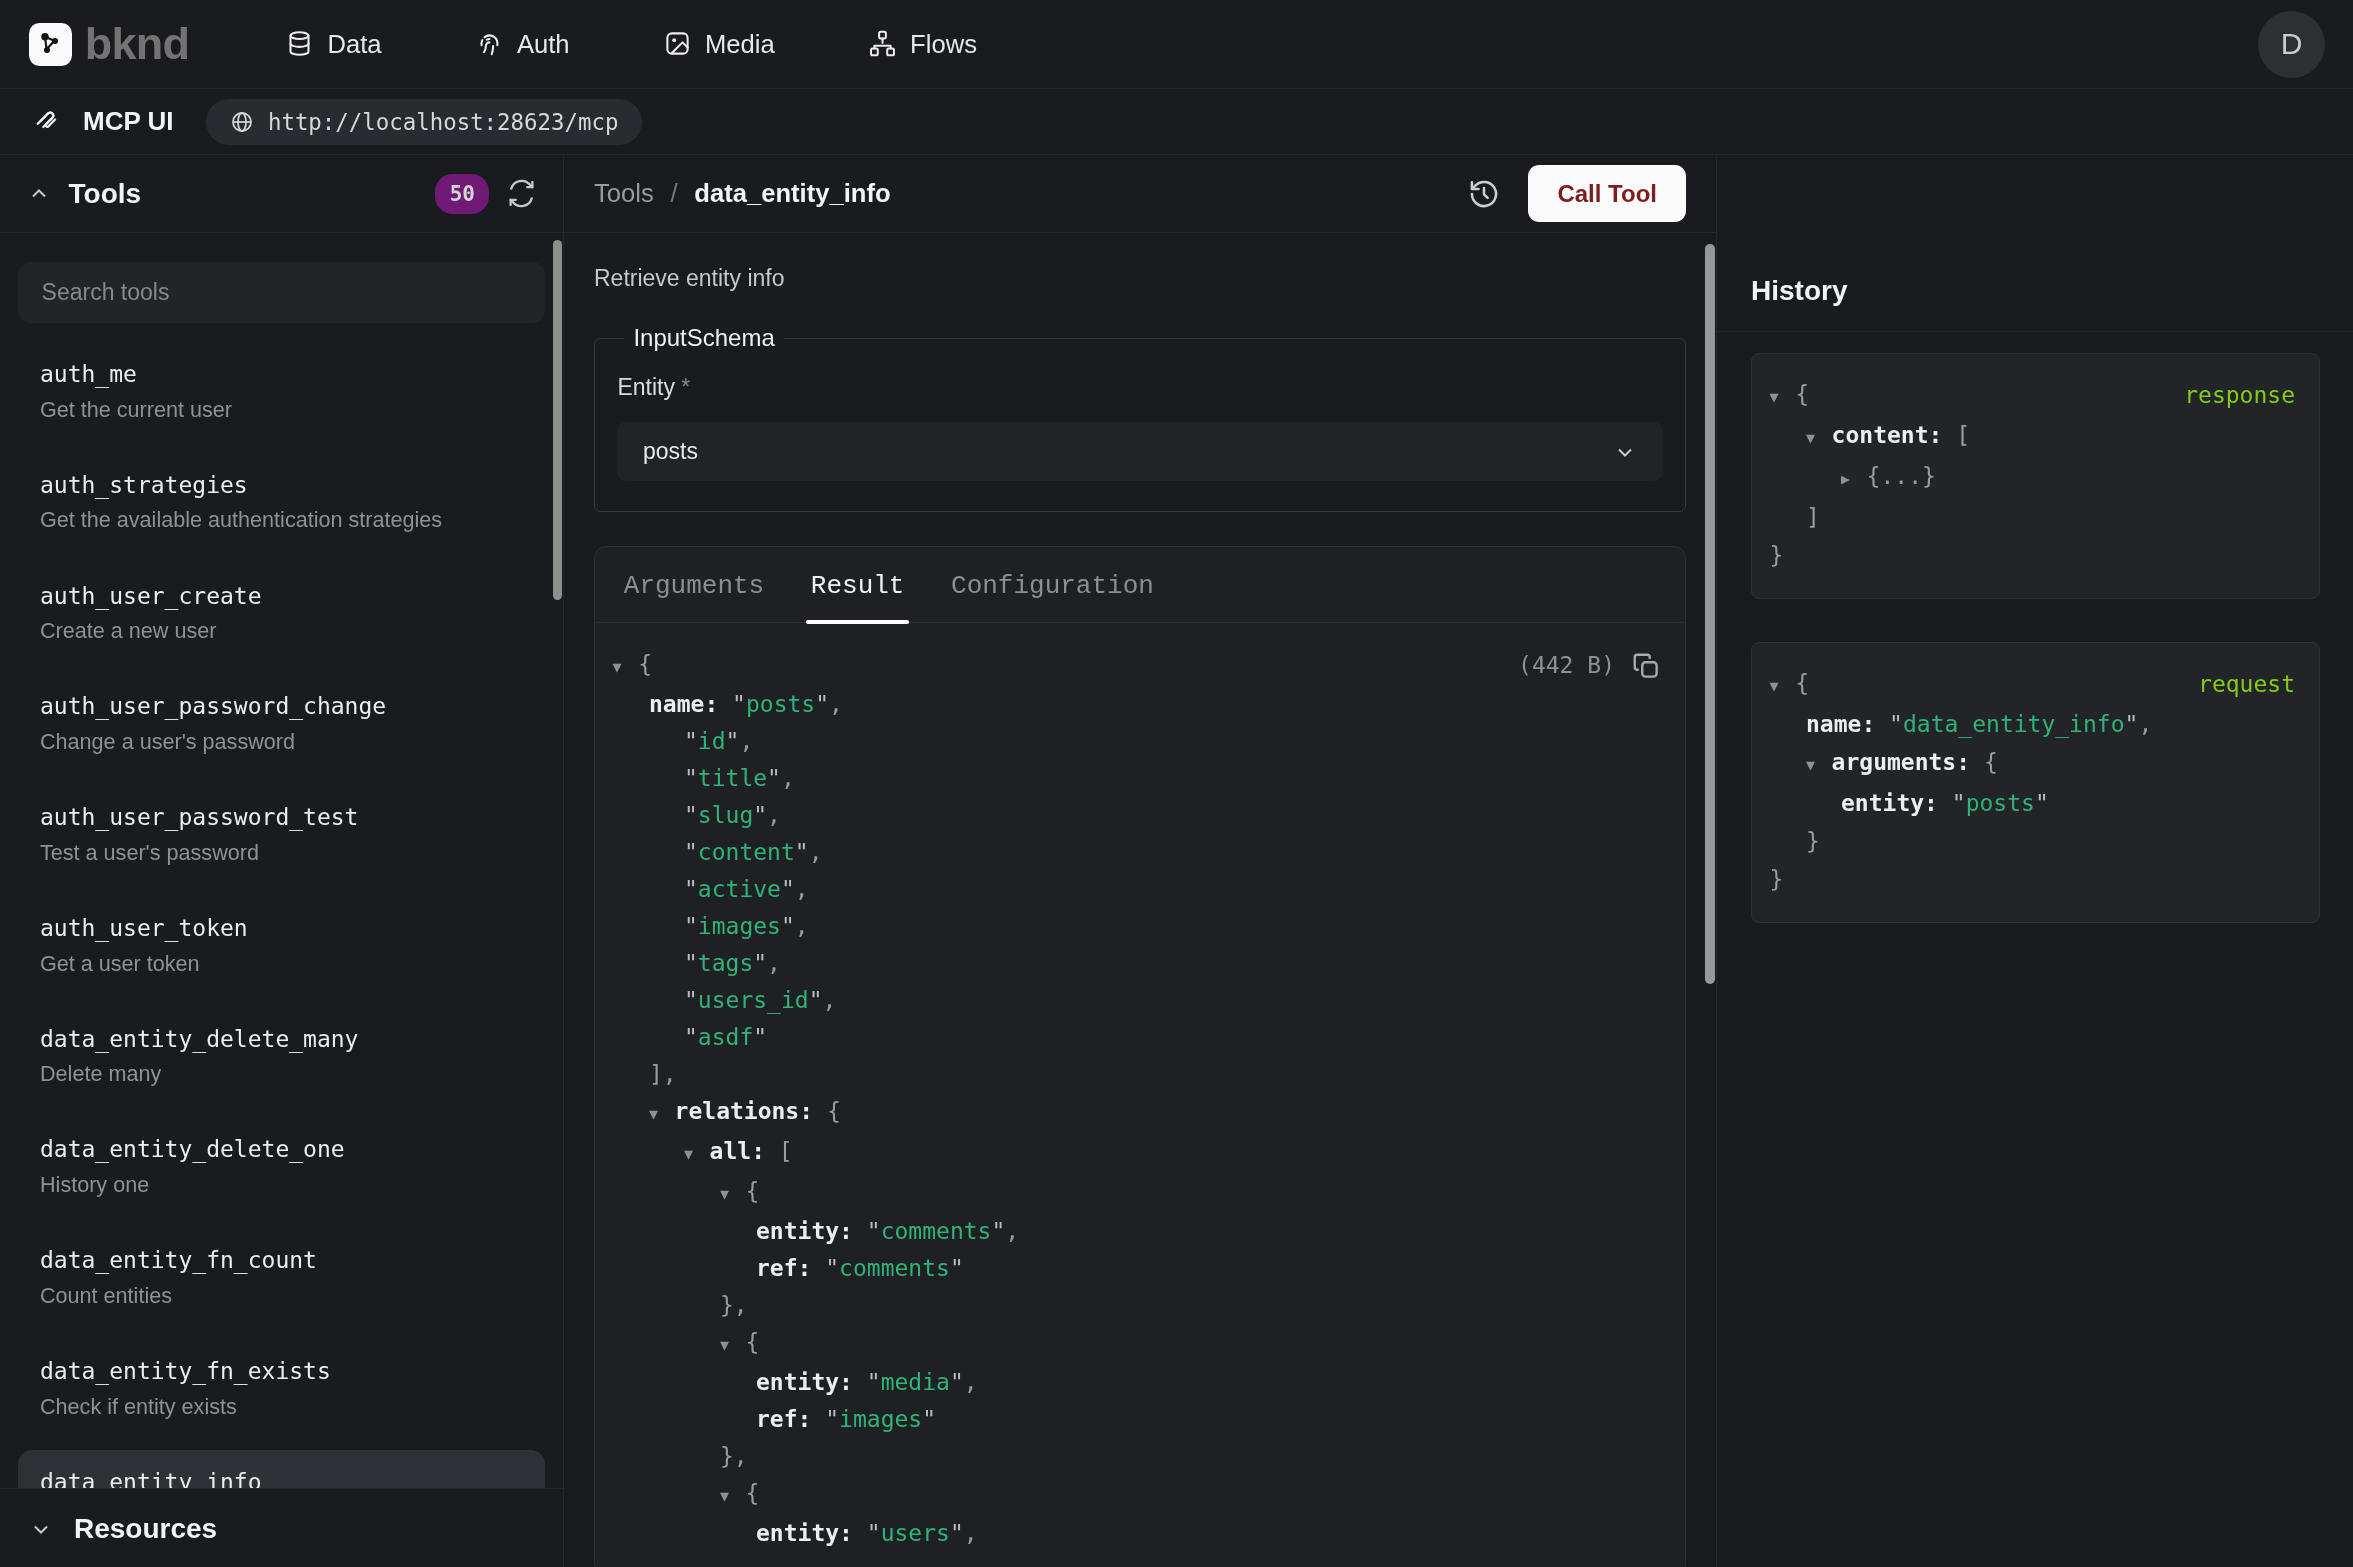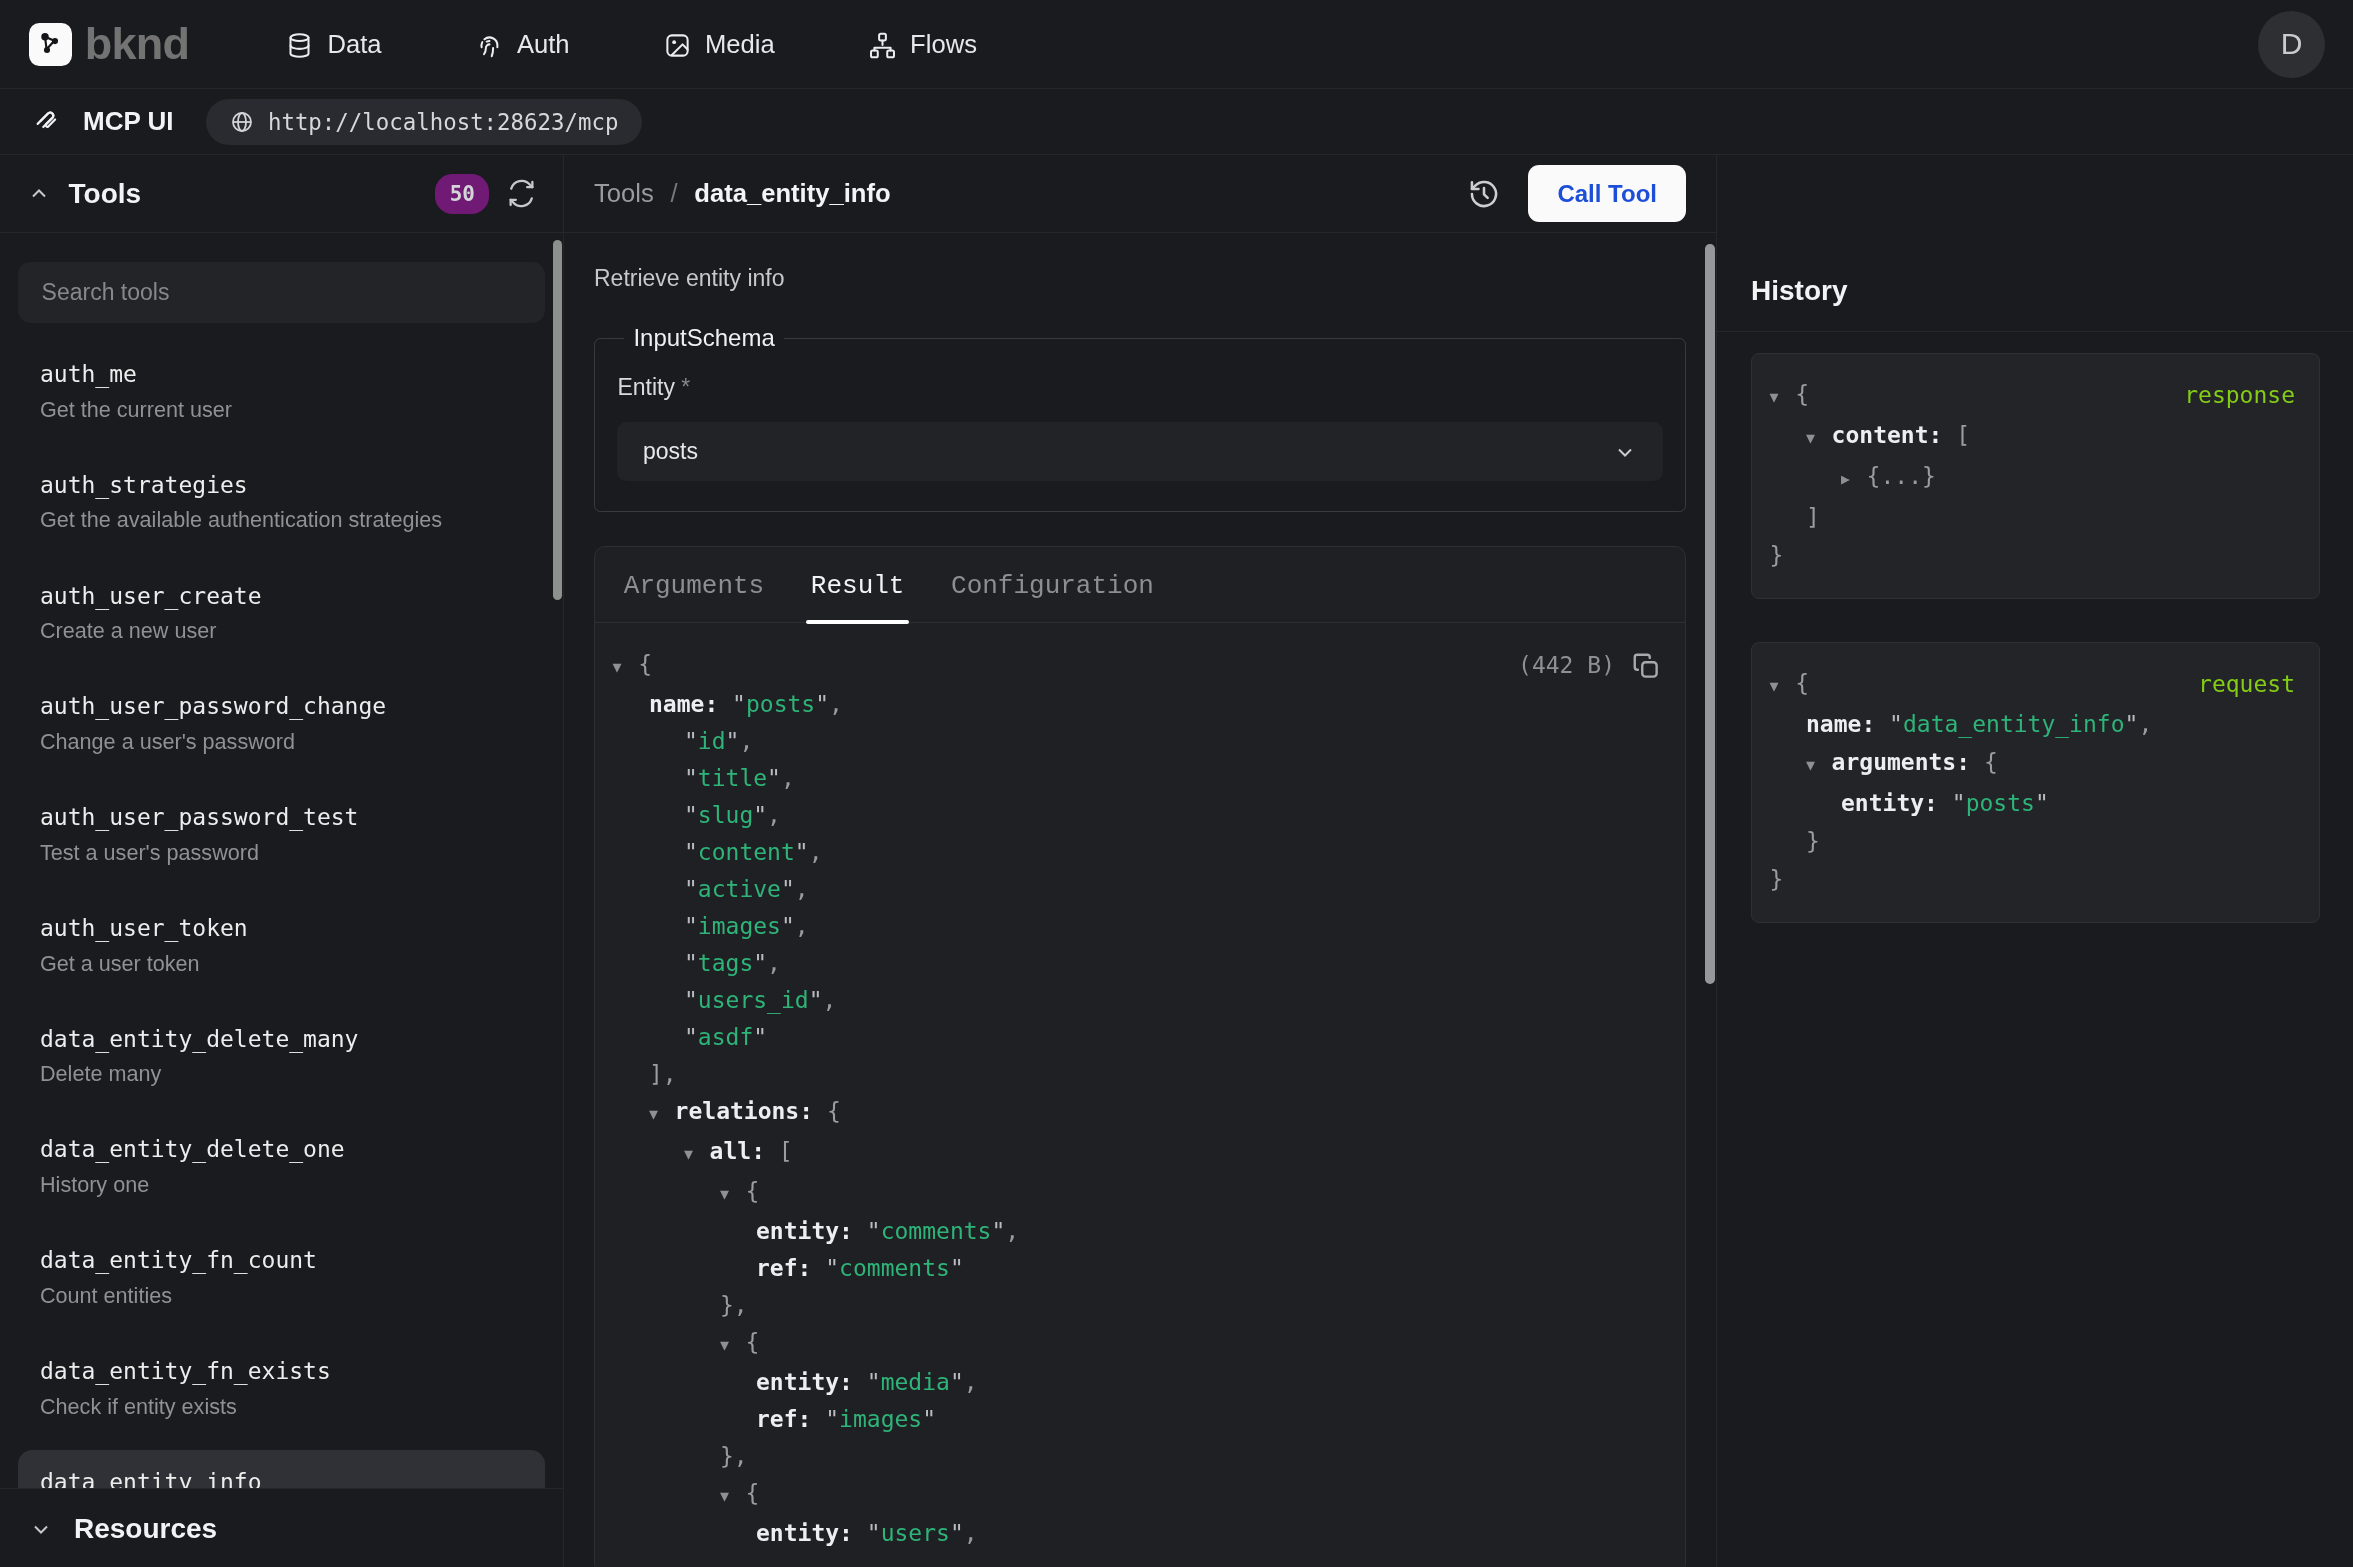--- a/index.html
+++ b/index.html
@@ -6,21 +6,21 @@
   html,body { width:2354px; height:1568px; overflow:hidden; }
   body { background:#1a1b1e; font-family:"Liberation Sans", sans-serif; color:#e8e9ec; }
   svg { display:block; }
   .mono { font-family:"DejaVu Sans Mono", monospace; }
 
   
   .topbar { height:89px; display:flex; align-items:center; padding:0 29px; border-bottom:1.6px solid #26272b; background:#1a1b1e; }
   .logo-mark { width:43px; height:43px; background:#fafafa; border-radius:10.4px; display:flex; align-items:center; justify-content:center; }
   .brand { font-size:45px; font-weight:800; color:#737373; margin-left:12.8px; letter-spacing:-0.8px; }
   .nav { display:flex; align-items:center; gap:94px; margin-left:97px; }
-  .nav-item { display:flex; align-items:flex-end; gap:14.4px; cursor:pointer; }
+  .nav-item { display:flex; align-items:flex-start; gap:14.4px; cursor:pointer; }
   .nav-item .lbl { font-size:25.6px; color:#e7e8eb; font-weight:500; }
   .nav-icon { color:#ededf0; }
   .avatar { margin-left:auto; width:67px; height:67px; border-radius:50%; background:#2d2f33; display:flex; align-items:center; justify-content:center; font-size:30px; color:#c9cbd0; font-weight:500; }
 
   
   .subheader { height:66px; display:flex; align-items:center; padding:0 32px; border-bottom:1.6px solid #26272b; }
   .mcp-title { font-size:26px; font-weight:700; color:#f2f3f5; margin-left:21px; }
   .url-pill { margin-left:32px; height:46px; background:#2a2b30; border-radius:24px; display:flex; align-items:center; gap:14.4px; padding:0 24px; }
   .url-pill .url { font-size:22.4px; color:#d7d8db; }
 
@@ -45,21 +45,21 @@
   .s-footer .ttl { font-size:28px; font-weight:700; color:#f2f3f4; margin-left:21px; }
 
   
   .main { flex:1; min-width:0; display:flex; flex-direction:column; }
   .m-header { height:78px; flex:none; display:flex; align-items:center; padding:0 30px; border-bottom:1.6px solid #26272b; }
   .crumb { font-size:25.6px; }
   .crumb .sec { color:#9a9b9f; }
   .crumb .sep { color:#77787d; margin:0 9.6px; }
   .crumb .cur { color:#f3f4f6; font-weight:700; }
   .m-actions { margin-left:auto; display:flex; align-items:center; gap:27px; }
-  .call-btn { background:#fafafb; color:#1d4ed8; font-size:24px; font-weight:700; border:none; border-radius:11.2px; padding:14.4px 29px; cursor:pointer; font-family:"Liberation Sans",sans-serif; }
+  .call-btn { background:#fafafb; color:#7f1d1d; font-size:24px; font-weight:700; border:none; border-radius:11.2px; padding:14.4px 29px; cursor:pointer; font-family:"Liberation Sans",sans-serif; }
   .m-scroll { flex:1; overflow:hidden; padding:32px 30px 0; }
   .desc { font-size:23px; color:#c7c8cc; }
   fieldset.schema { margin-top:32px; border:1.6px solid #3a3b40; border-radius:6.4px; padding:8px 22.4px 30px; }
   fieldset.schema legend { font-size:24px; color:#eef0f2; padding:0 9.6px; margin-left:6.4px; }
   .f-label { margin-top:14.4px; font-size:23px; color:#dadbde; }
   .f-label .req { color:#85868b; margin-left:6.4px; }
   .select { margin-top:21px; height:59px; background:#222327; border-radius:9.6px; display:flex; align-items:center; justify-content:space-between; padding:0 25.6px; cursor:pointer; }
   .select .val { font-size:23px; color:#e8e9ec; }
   .result-card { margin-top:34px; border:1.6px solid #2e2f34; border-radius:11.2px; background:#1f2024; overflow:hidden; }
   .tabs { display:flex; gap:37px; padding:0 24px; border-bottom:1.6px solid #2e2f34; }

